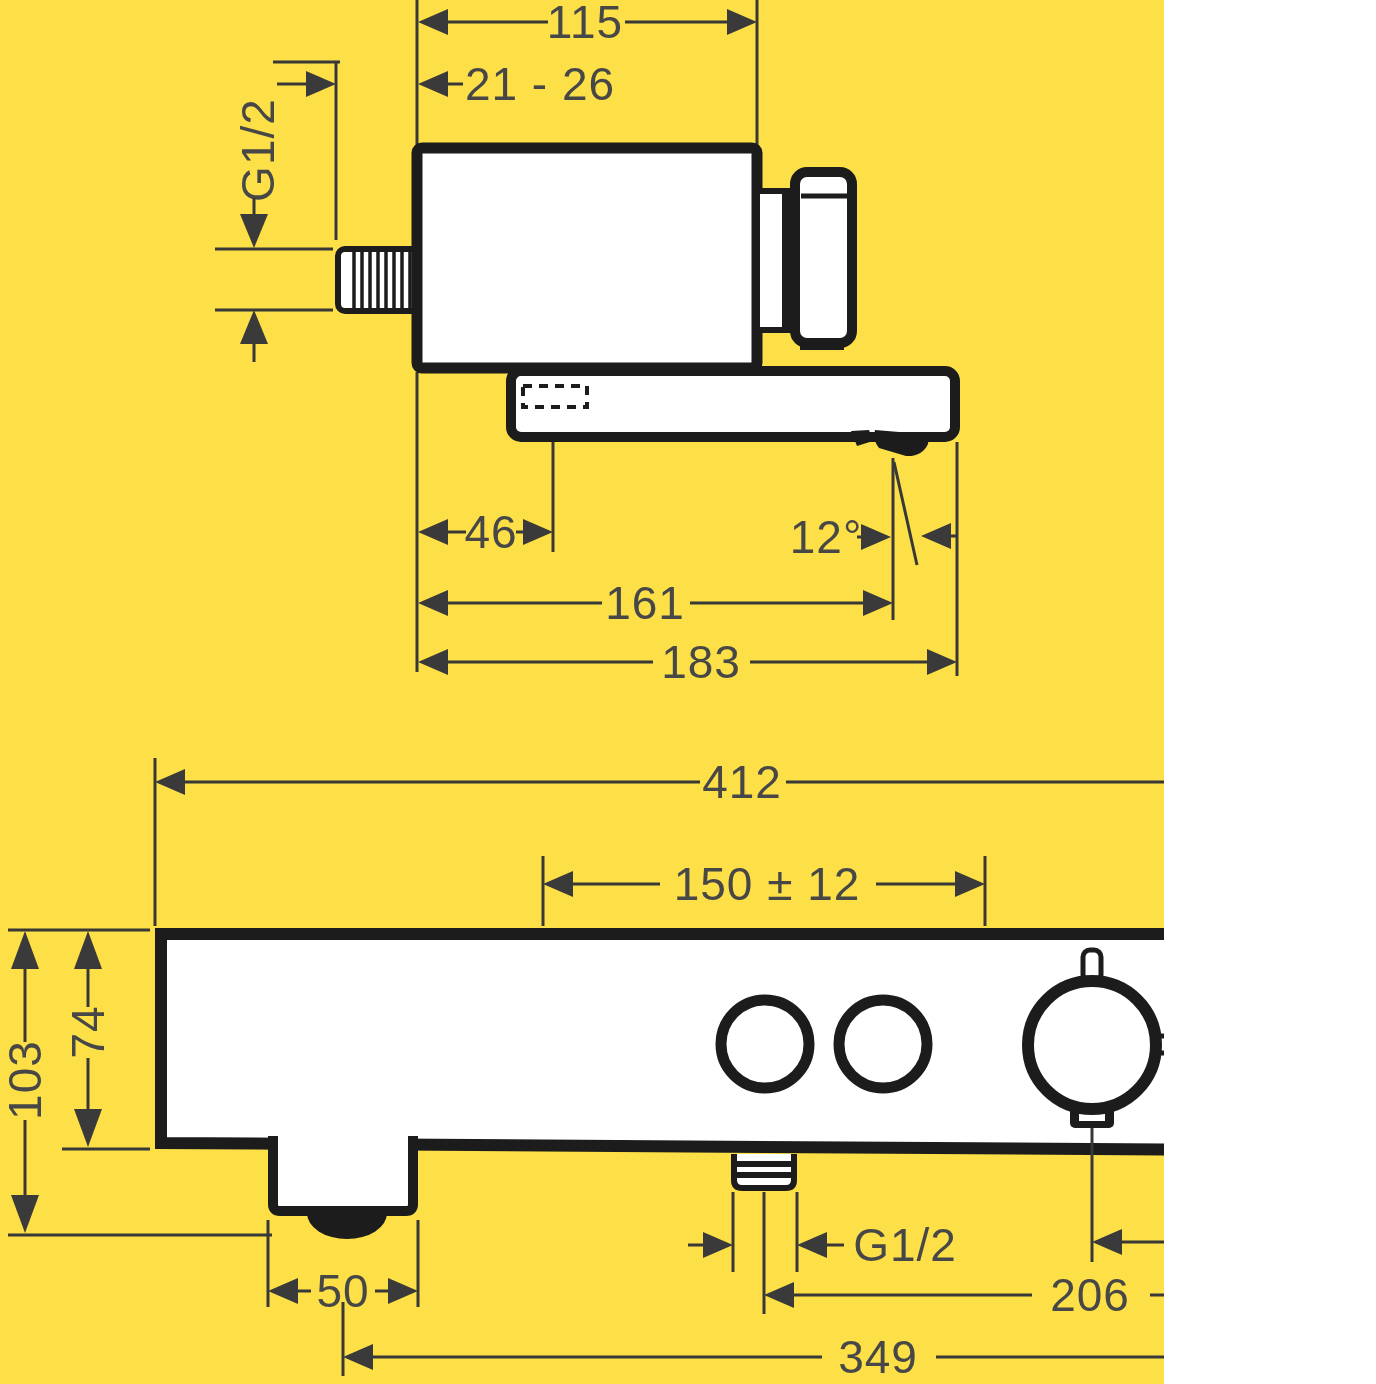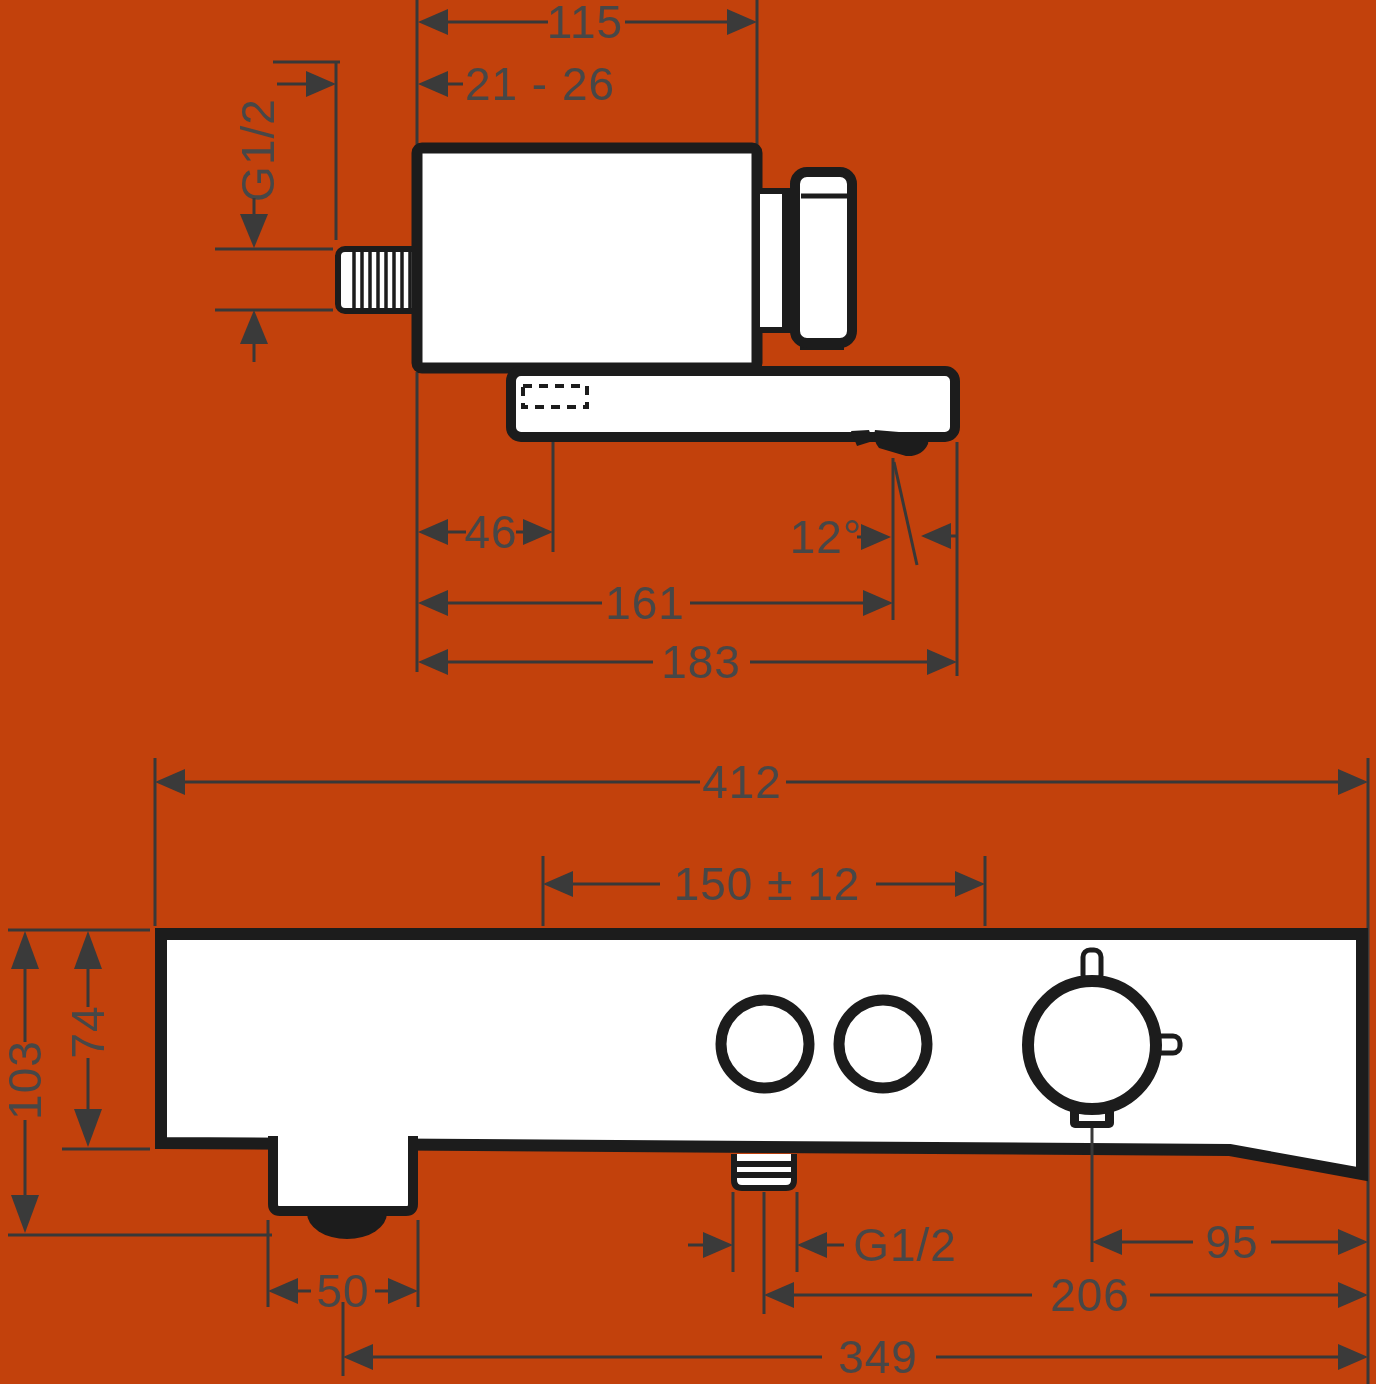--- a/index.html
+++ b/index.html
@@ -1,16 +1,16 @@
 <!DOCTYPE html>
 <html><head>
 <meta charset="utf-8">
 <style>
   html,body{margin:0;padding:0;background:#fff;}
-  .stage{position:relative;width:1376px;height:1384px;background:#c2410c;overflow:hidden;}
+  .stage{position:relative;width:1164px;height:1384px;background:#fde047;overflow:hidden;}
   svg{display:block;}
   text{font-family:"Liberation Sans",sans-serif;font-size:46px;fill:#474747;letter-spacing:1px;}
   .thin{stroke:#383838;stroke-width:3;fill:none;stroke-linecap:butt;}
   .arrow{fill:#3a3a3a;stroke:none;}
   .shape{fill:#ffffff;stroke:#1c1c1c;}
   .blk{fill:#1c1c1c;stroke:none;}
 </style>
 </head>
 <body>
 

